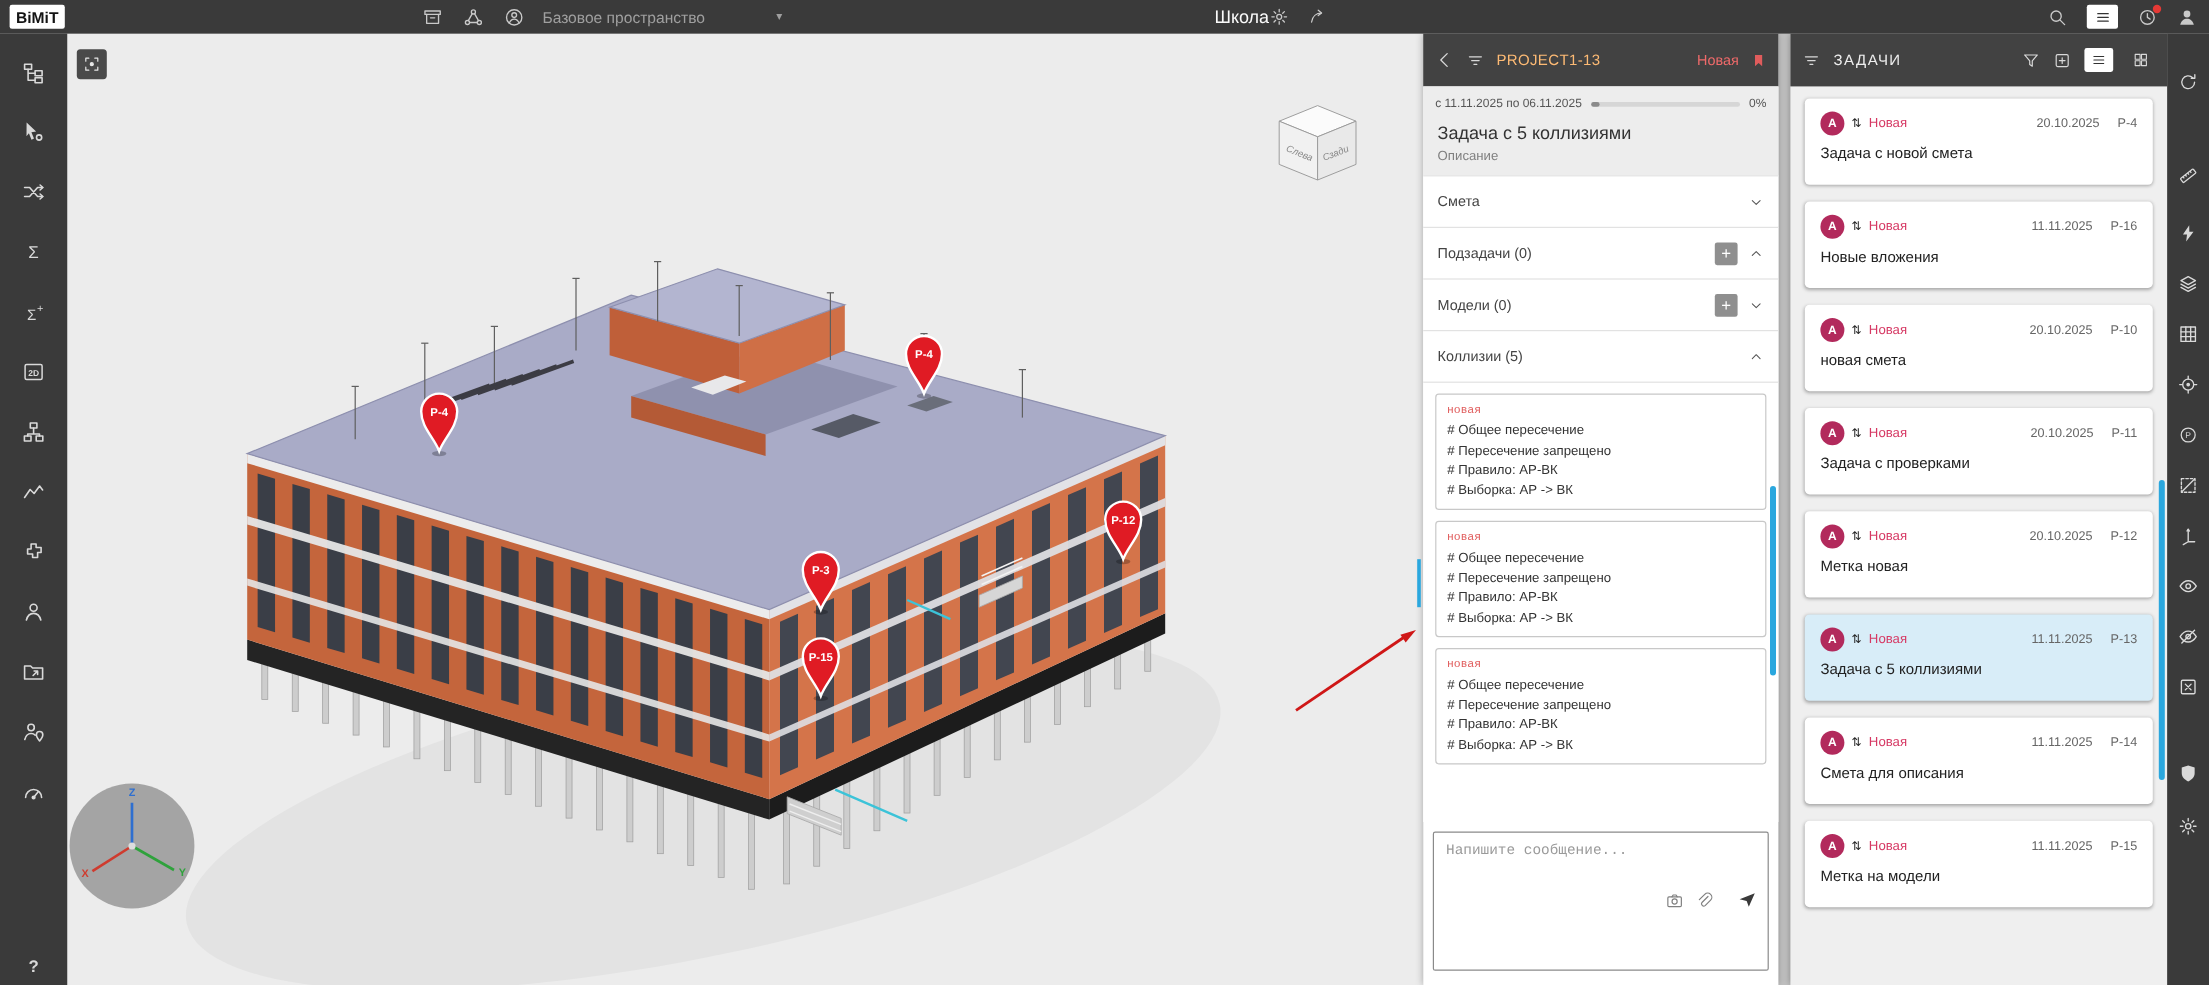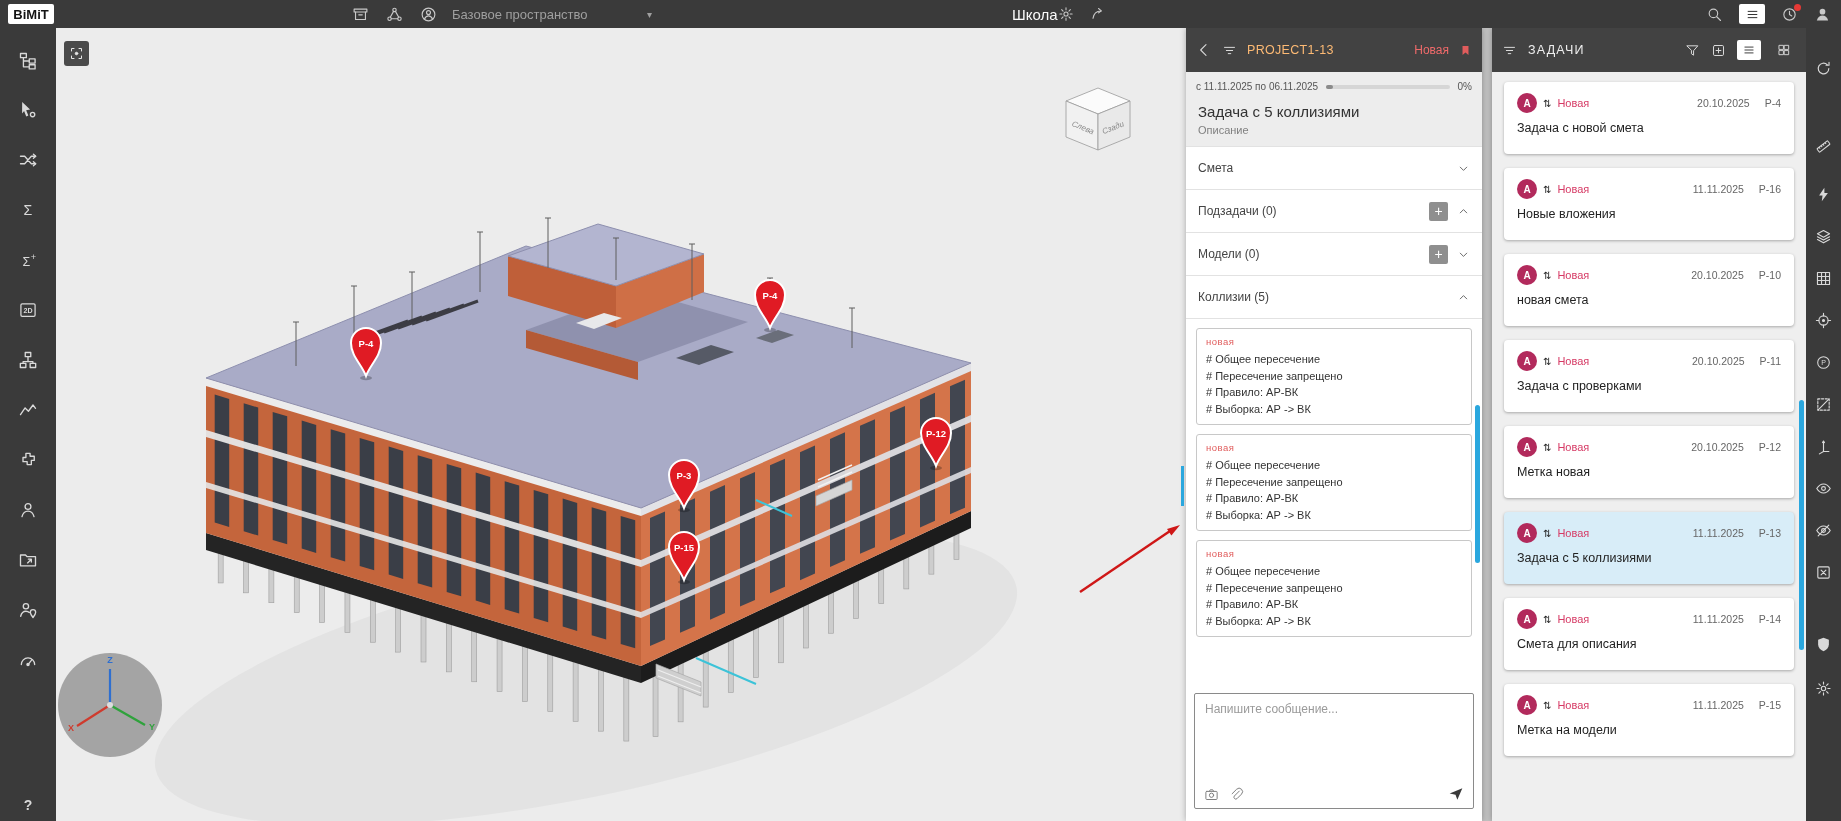--- a/index.html
+++ b/index.html
@@ -56,21 +56,21 @@
   .dp-section { height:43px; background:#fff; border-top:1px solid #e2e2e2; display:flex; align-items:center; padding:0 12px; gap:9px; flex:0 0 auto; }
   .dp-section-label { font-size:12px; color:#444; flex:1; }
   .add-btn { width:19px; height:19px; background:#8f8f8f; color:#fff; border-radius:2px; display:inline-flex;
              align-items:center; justify-content:center; font-size:14px; line-height:1; }
   .chev { width:13px; height:13px; color:#555; display:inline-flex; }
   .chev.up { transform:rotate(180deg); }
   .dp-collisions { flex:1 1 auto; overflow:hidden; background:#fff; border-top:1px solid #e2e2e2; padding:0 10px; }
   .collision-card { border:1px solid #c8c8c8; border-radius:3px; margin-top:9px; padding:7px 9px; background:#fff; }
   .collision-status { color:#e05c5c; font-size:9.5px; letter-spacing:.5px; margin-bottom:4px; }
   .collision-line { font-size:11px; color:#333; line-height:1.5; }
-  .dp-composer { flex:0 0 auto; margin:8px 8px 12px; border:1px solid #8a8a8a;  border-radius:2px; background:#fff; height:116px; display:flex; flex-direction:column; }
+  .dp-composer { flex:0 0 auto; margin:8px 8px 12px; border:1px solid #8a8a8a;  border-radius:2px; background:#fff; height:116px; display:flex; flex-direction:row;font-family:Liberation Mono, monospace; }
   .composer-input { flex:1; padding:8px 10px; font-size:12px; color:#9a9a9a; }
   .composer-bar { display:flex; align-items:center; gap:10px; padding:4px 9px 6px; }
   .dp-scroll { position:absolute; right:2px; top:377px; width:5px; height:158px; background:#2aa7de; border-radius:3px; }
 
   
   .tasks-panel { position:absolute; left:1492px; top:28px; width:314px; height:793px; background:#efefef;
                  display:flex; flex-direction:column; box-shadow:0 0 6px rgba(0,0,0,.3); z-index:10; }
   .tp-header { height:44px; background:#424242; display:flex; align-items:center; gap:11px; padding:0 10px; flex:0 0 auto; }
   .tp-title { color:#eeeeee; font-size:12.5px; letter-spacing:1.2px; flex:1; }
   .vt-btn { width:24px; height:20px; display:inline-flex; align-items:center; justify-content:center; color:#d9d9d9; }

